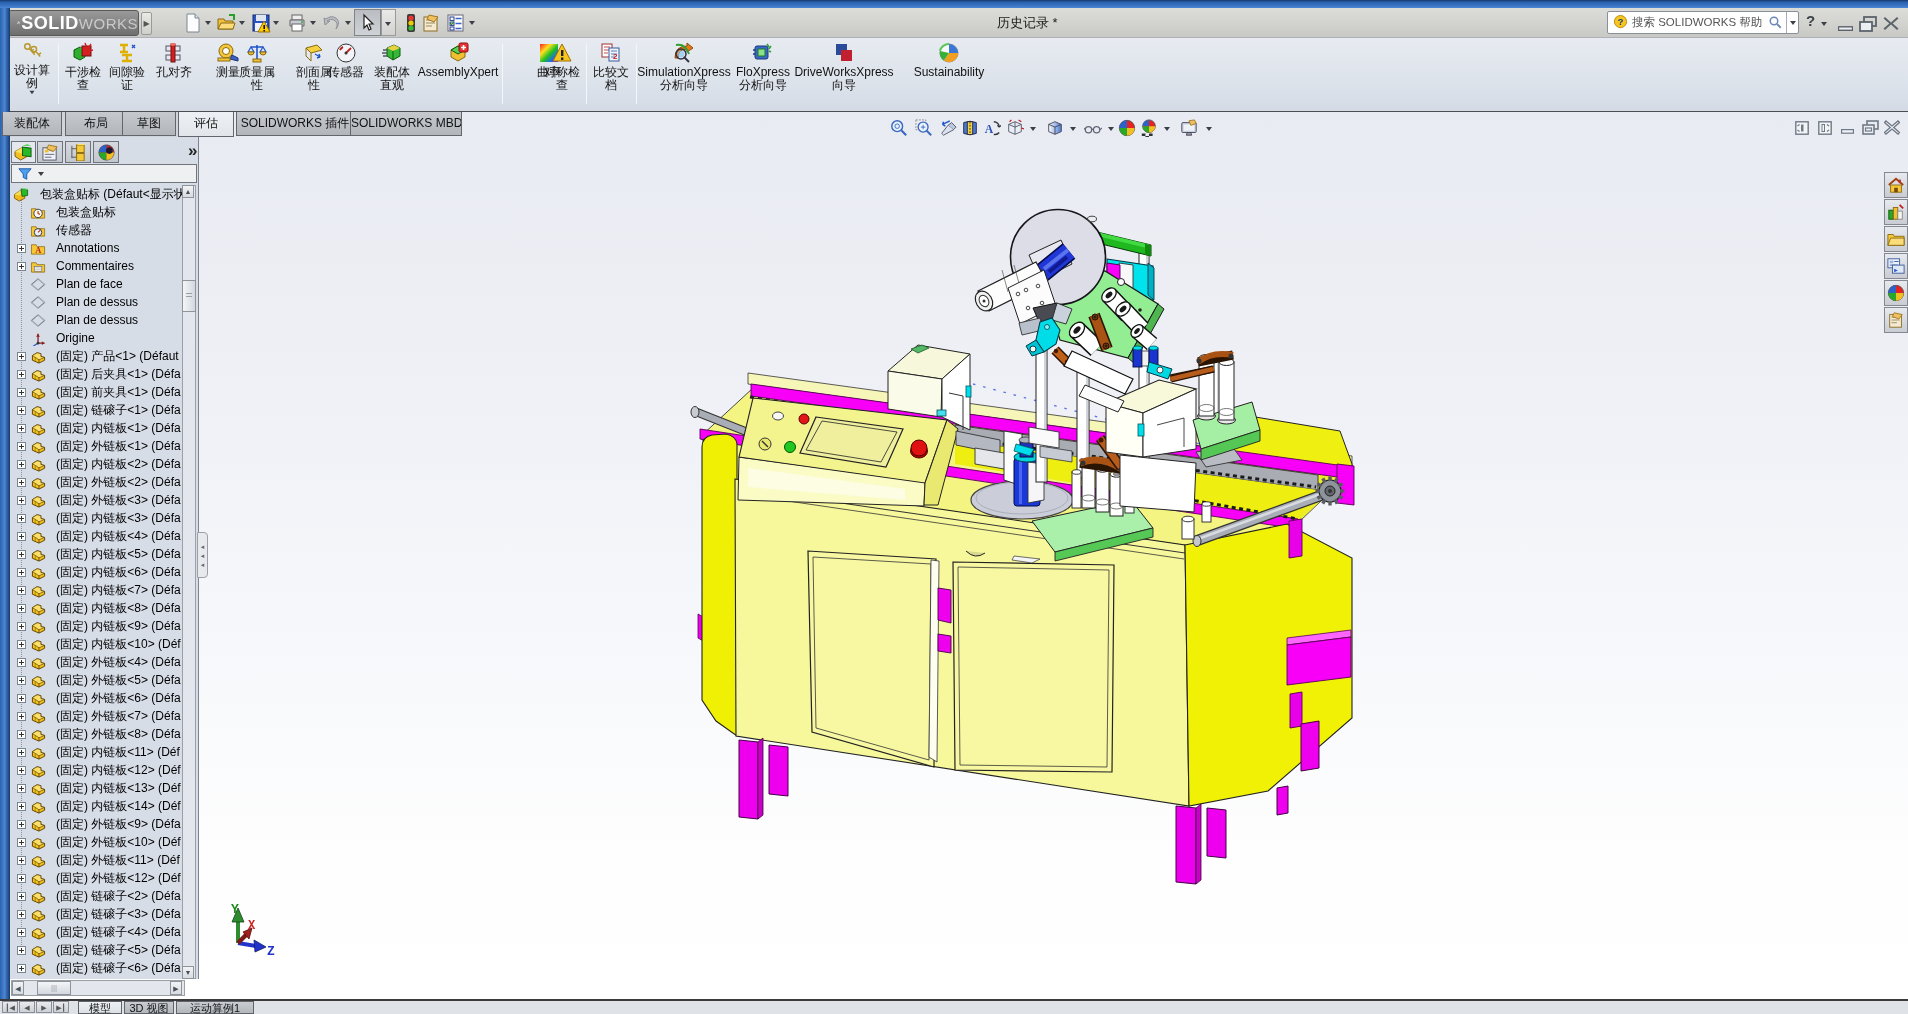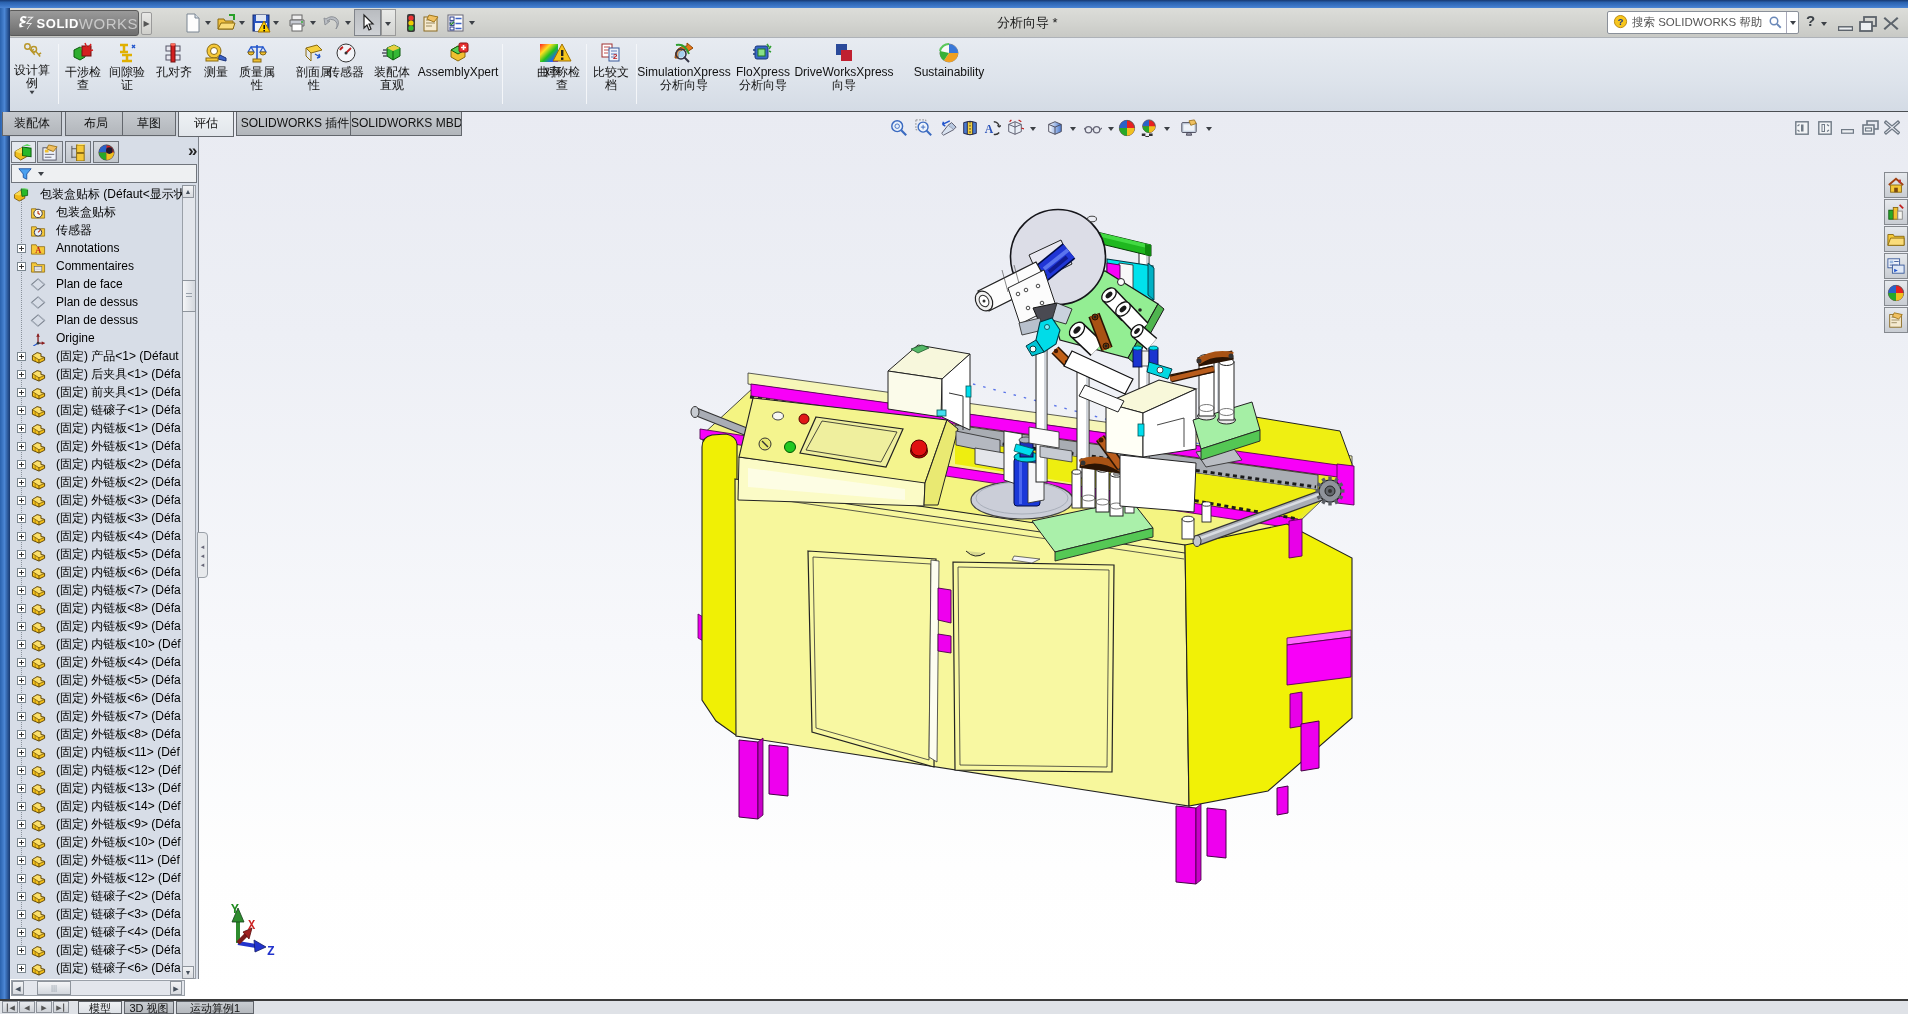--- a/index.html
+++ b/index.html
@@ -1,20 +1,20 @@
 <!DOCTYPE html>
 <html><head><meta charset="utf-8"><style>
 *{margin:0;padding:0;box-sizing:border-box}
 html,body{width:1908px;height:1014px;overflow:hidden}
 body{position:relative;font-family:"Liberation Sans",sans-serif;background:#fff}
 .abs{position:absolute}
 .topstrip{left:0;top:0;width:1908px;height:8px;background:linear-gradient(180deg,#163870 0%,#2a62ae 30%,#3a74c4 70%,#4b86d4 100%)}
 .titlebar{left:0;top:8px;width:1908px;height:30px;background:linear-gradient(180deg,#dcddd9 0%,#d2d3cf 55%,#c8c9c5 100%);border-bottom:1px solid #aeb2b8}
 .logobox{left:8px;top:2px;width:131px;height:26px;background:linear-gradient(180deg,#9a9a9a,#6e6e6e);border:1px solid #5a5a5a;border-radius:3px;color:#fff;display:flex;align-items:center;padding-left:8px}
-.logobox b{font-size:13px;letter-spacing:.5px}
+.logobox b{font-size:18px;letter-spacing:.5px}
 .logobox span{font-size:15px;color:#c9c9c9;letter-spacing:.5px}
 .logoarr{left:141px;top:4px;width:11px;height:23px;background:linear-gradient(180deg,#e8e8e6,#cfcfcb);border:1px solid #9a9a9a;border-radius:2px;font-size:8px;color:#555;text-align:center;line-height:22px}
 .ttl{top:6px;left:997px;font-size:13px;color:#1a1a1a}
 .sbox{left:1607px;top:3px;width:192px;height:23px;background:#fff;border:1px solid #8a9099;border-radius:2px;display:flex;align-items:center;font-size:11.5px;color:#555;white-space:nowrap}
 .ribbon{left:0;top:38px;width:1908px;height:74px;background:linear-gradient(180deg,#e7ebf1 0%,#dde3eb 60%,#d4dbe5 100%);border-bottom:1px solid #4a4e52}
 .rsep{position:absolute;top:6px;width:1px;height:60px;background:#b5bac2;border-right:1px solid #f4f6f9}
 .rbtn{position:absolute;top:4px;text-align:center;font-size:12px;color:#111;line-height:13px}
 .rbtn svg{display:block;margin:0 auto 2px}
 .tab{position:absolute;z-index:6;top:112px;height:24px;font-size:12px;color:#111;text-align:center;line-height:23px;white-space:nowrap;overflow:hidden;background:linear-gradient(180deg,#c6cacf,#b2b6bb);border:1px solid #63676d;border-top:none}
 .tab.act{z-index:7;background:linear-gradient(180deg,#eef1f4,#e2e6eb);height:25px;z-index:5}
@@ -117,21 +117,21 @@
       <rect x="2" y="2" width="15" height="16" fill="#fff" stroke="#667"></rect>
       <rect x="4" y="4" width="4" height="3.4" fill="#fff" stroke="#283a8a"></rect>
       <rect x="4" y="9" width="4" height="3.4" fill="#fff" stroke="#283a8a"></rect>
       <rect x="4" y="14" width="4" height="3" fill="#fff" stroke="#283a8a"></rect>
       <path d="M9.5 5.5 h6 M9.5 10.5 h6 M9.5 15.5 h6" stroke="#3a62c8" stroke-width="1.4"></path>
       <path d="M4 10 l1.5 1.6 L8 8.6" stroke="#2a8a2a" stroke-width="1.2" fill="none"></path>
     </svg>
     <svg class="abs" style="left:468px;top:12px" width="8" height="6" viewBox="0 0 8 6">
       <path d="M1 1 L7 1 L4 5Z" fill="#3c4046"></path>
     </svg>
-    <div class="abs ttl">分析向导 *</div>
+    <div class="abs ttl">历史记录 *</div>
     <div class="abs sbox"><svg width="15" height="15" viewBox="0 0 16 16" style="margin:0 4px 0 5px">
         <circle cx="8" cy="7" r="6.5" fill="#f7c61e" stroke="#b8860b"></circle>
         <text x="8" y="11" font-size="10" text-anchor="middle" fill="#1a3a8a" font-weight="bold">?</text>
       </svg>搜索 SOLIDWORKS 帮助<svg width="15" height="15" viewBox="0 0 20 20" style="margin-left:6px">
         <circle cx="8" cy="8" r="5" fill="none" stroke="#6a88b8" stroke-width="2"></circle>
         <path d="M12 12 L17 17" stroke="#6a88b8" stroke-width="2.5"></path>
       </svg><div style="width:1px;height:21px;background:#aab;margin-left:3px"></div><svg width="8" height="6" viewBox="0 0 8 6" style="margin-left:2px">
         <path d="M1 1 L7 1 L4 5Z" fill="#3c4046"></path>
       </svg></div>
     <div class="abs" style="left:1806px;top:4px;font-size:15px;font-weight:bold;color:#3c4248">?</div>
@@ -171,21 +171,21 @@
         <path d="M4 3 h8 M8 3 v7 M4 10 h8" stroke="#e0b000" stroke-width="2.5"></path>
         <path d="M6 13 h10 M11 13 v6 M6 19 h10" stroke="#e0b000" stroke-width="2.5"></path>
         <path d="M16 3 l3 3 M16 6 l3 -3" stroke="#2255cc" stroke-width="1.4"></path>
       </svg>间隙验<br>证</div>
     <div class="rbtn" style="left:152px;width:44px"><svg width="22" height="22" viewBox="0 0 22 22">
         <rect x="3" y="4" width="14" height="5" fill="#e8e8f0" stroke="#556"></rect>
         <rect x="3" y="13" width="14" height="5" fill="#e8e8f0" stroke="#556"></rect>
         <rect x="8" y="2" width="4" height="18" fill="#d42020" stroke="#701010"></rect>
         <ellipse cx="10" cy="2.5" rx="2.5" ry="1.2" fill="#ff7060"></ellipse>
       </svg>孔对齐</div>
-    <div class="rbtn" style="left:194px;width:44px"><svg width="22" height="22" viewBox="0 0 22 22">
+    <div class="rbtn" style="left:206px;width:44px"><svg width="22" height="22" viewBox="0 0 22 22">
         <circle cx="9" cy="9" r="7" fill="#f5c838" stroke="#8a6a10"></circle>
         <circle cx="9" cy="9" r="3.5" fill="#fff" stroke="#8a6a10"></circle>
         <path d="M15 13 L21 16 L21 19 L13 17Z" fill="#3a62c8" stroke="#1a3278"></path>
         <rect x="1" y="16" width="12" height="3" fill="#f5c838" stroke="#8a6a10"></rect>
       </svg>测量</div>
     <div class="rbtn" style="left:235px;width:44px"><svg width="22" height="22" viewBox="0 0 22 22">
         <path d="M11 3 v14 M5 5 L17 5" stroke="#2255cc" stroke-width="1.6"></path>
         <path d="M2 10 L5 5 L8 10Z" fill="none" stroke="#2255cc" stroke-width="1.2"></path>
         <path d="M14 10 L17 5 L20 10Z" fill="none" stroke="#2255cc" stroke-width="1.2"></path>
         <path d="M2 10 a3 3 0 0 0 6 0Z" fill="#f0c030" stroke="#8a6a10"></path>

